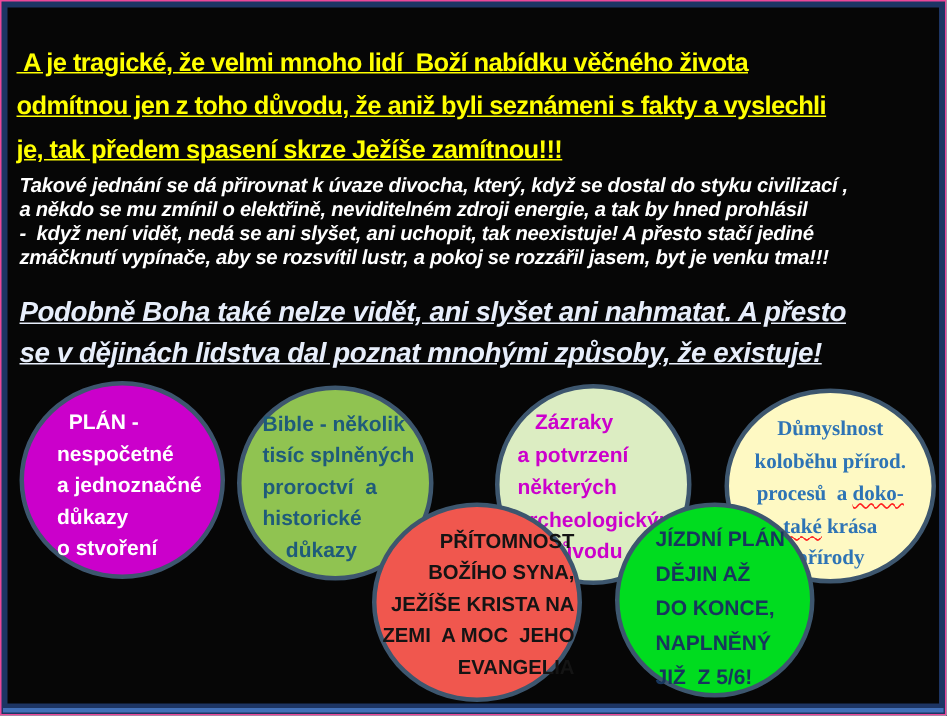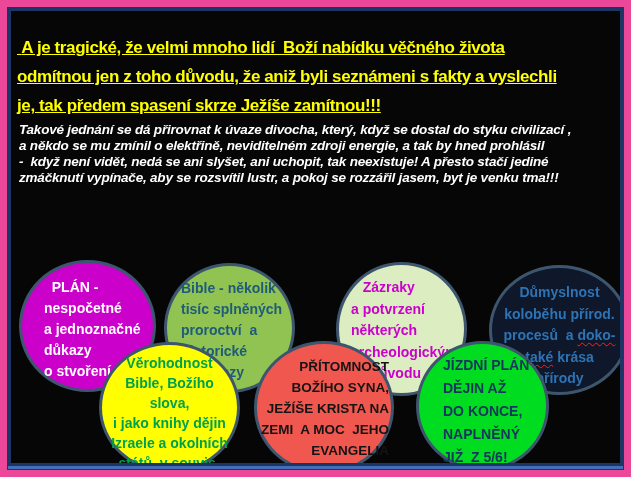--- a/index.html
+++ b/index.html
@@ -3,21 +3,21 @@
 <meta charset="utf-8">
 <style>
   html,body { margin:0; padding:0; background:#ffffff; }
   * { box-sizing: border-box; }
 
   .frame {
     position: relative;
     width: 631px;
     height: 477px;
     background: #1d3564;
-    border: 7px solid #ec4899;
+    border: 1px solid #ec4899;
     padding: 4px 4px 7px 4px;
     font-family: "Liberation Sans", sans-serif;
   }
   .frame::after {
     content: "";
     position: absolute;
     left: 1px; right: 1px; bottom: 1px;
     height: 3px;
     background: #4270b8;
   }
@@ -91,20 +91,22 @@
 
     <div class="txt title"> A je tragické, že velmi mnoho lidí  Boží nabídku věčného života
 odmítnou jen z toho důvodu, že aniž byli seznámeni s fakty a vyslechli
 je, tak předem spasení skrze Ježíše zamítnou!!!</div>
 
     <div class="txt paragraph">Takové jednání se dá přirovnat k úvaze divocha, který, když se dostal do styku civilizací ,
 a někdo se mu zmínil o elektřině, neviditelném zdroji energie, a tak by hned prohlásil
 -  když není vidět, nedá se ani slyšet, ani uchopit, tak neexistuje! A přesto stačí jediné
 zmáčknutí vypínače, aby se rozsvítil lustr, a pokoj se rozzářil jasem, byt je venku tma!!!</div>
 
+    <div class="txt emphasis">Podobně Boha také nelze vidět, ani slyšet ani nahmatat. A přesto
+se v dějinách lidstva dal poznat mnohými způsoby, že existuje!</div>
 
     <div class="oval oval-veda" style="background: rgb(203, 0, 203); color: rgb(255, 255, 255); border-color: rgb(61, 86, 110);">
       <span class="btxt">  PLÁN -
 nespočetné
 a jednoznačné
 důkazy
 o stvoření</span>
     </div>
 
     <div class="oval oval-bible" style="background: rgb(144, 195, 81); color: rgb(31, 91, 122); border-color: rgb(61, 86, 110);">
@@ -116,36 +118,28 @@
     </div>
 
     <div class="oval oval-zazraky" style="background: rgb(220, 237, 194); color: rgb(204, 0, 204); border-color: rgb(61, 86, 110);">
       <span class="btxt">   Zázraky
 a potvrzení
 některých
 archeologickými
      důvodu</span>
     </div>
 
-    <div class="oval oval-dumyslnost" style="background: #0f172a; color: rgb(46, 116, 181); border-color: rgb(61, 86, 110);">
+    <div class="oval oval-dumyslnost" style="background: #fef9c3; color: rgb(46, 116, 181); border-color: rgb(61, 86, 110); font-family: Liberation Serif, serif;">
       <span class="btxt"><span>Důmyslnost
 koloběhu přírod.
 procesů  a </span><span class="wavy">doko-</span><span>
 </span><span class="wavy">také</span><span> krása
 přírody</span></span>
     </div>
 
-    <div class="oval oval-verohodnost" style="background: rgb(255, 255, 0); color: rgb(0, 161, 78); border-color: rgb(61, 86, 110);">
-      <span class="btxt"><span>Věrohodnost
-Bible, Božího slova,
-i jako knihy dějin
-Izraele a okolních
-států  v souvis-
-</span></span>
-    </div>
 
     <div class="oval oval-pritomnost" style="background: rgb(240, 87, 78); color: rgb(20, 20, 20); border-color: rgb(61, 86, 110);">
       <span class="btxt">PŘÍTOMNOST
 BOŽÍHO SYNA,
 JEŽÍŠE KRISTA NA
 ZEMI  A MOC  JEHO
 EVANGELIA</span>
     </div>
 
     <div class="oval oval-jizdni" style="background: rgb(0, 220, 31); color: rgb(23, 54, 93); border-color: rgb(61, 86, 110);">

